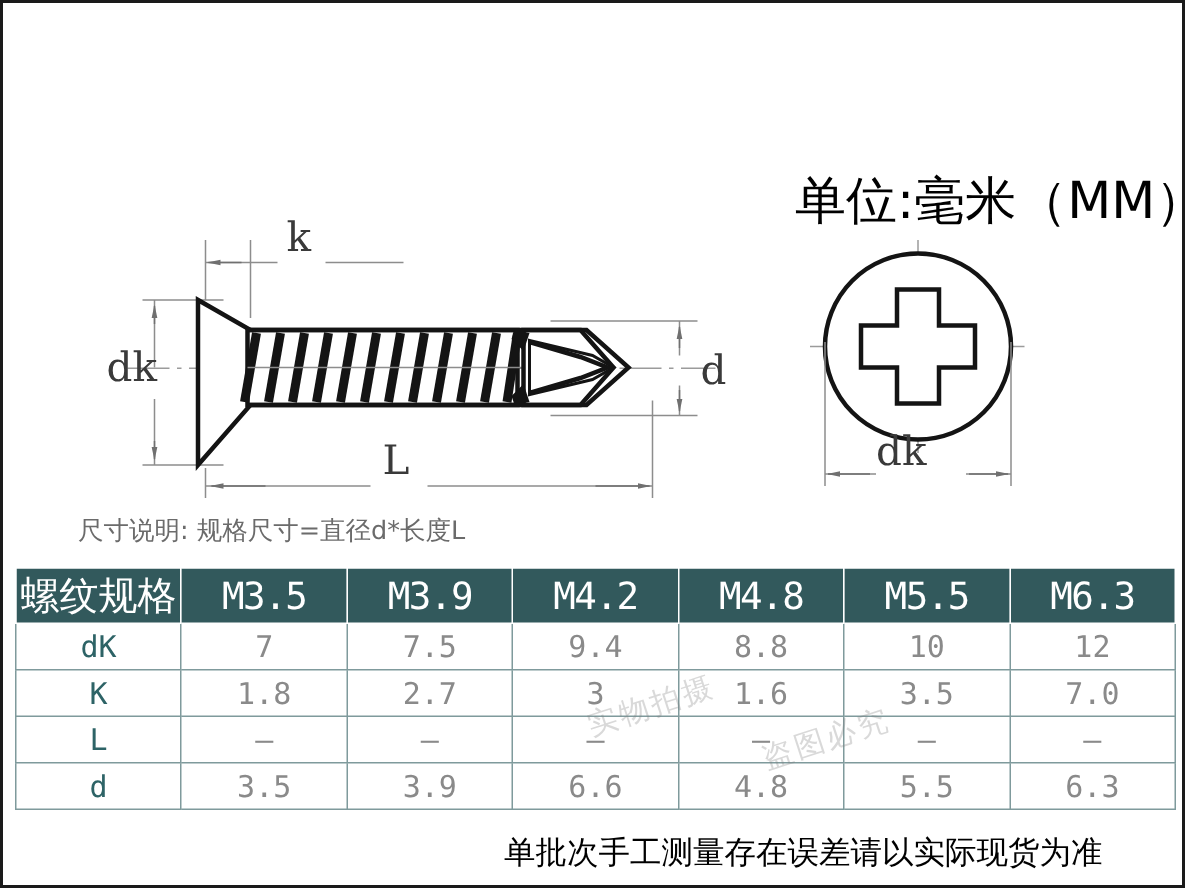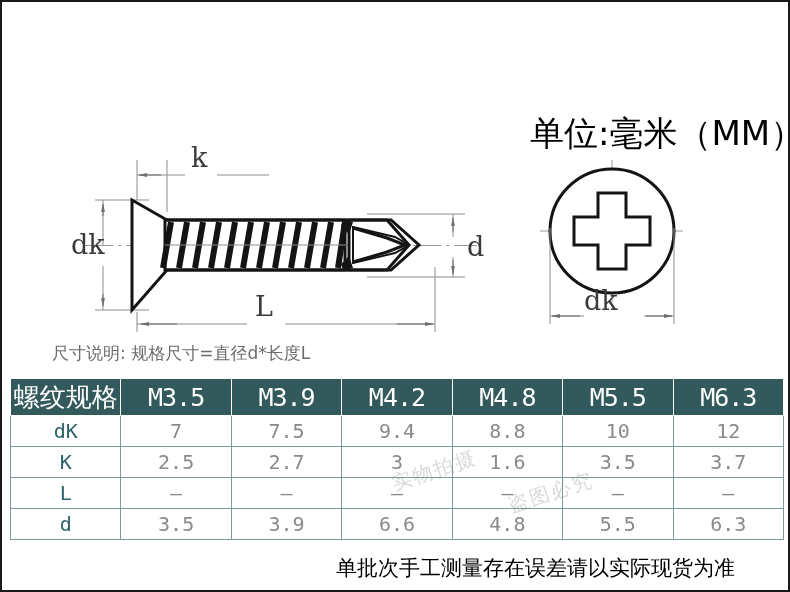--- a/index.html
+++ b/index.html
@@ -285,26 +285,26 @@
           <th class="row-label">dK</th>
           <td>7</td>
           <td>7.5</td>
           <td>9.4</td>
           <td>8.8</td>
           <td>10</td>
           <td>12</td>
         </tr>
         <tr>
           <th class="row-label">K</th>
-          <td>2.5</td>
+          <td>1.8</td>
           <td>2.7</td>
           <td>3</td>
           <td>1.6</td>
           <td>3.5</td>
-          <td>3.7</td>
+          <td>7.0</td>
         </tr>
         <tr>
           <th class="row-label">L</th>
           <td>–</td>
           <td>–</td>
           <td>–</td>
           <td>–</td>
           <td>–</td>
           <td>–</td>
         </tr>

